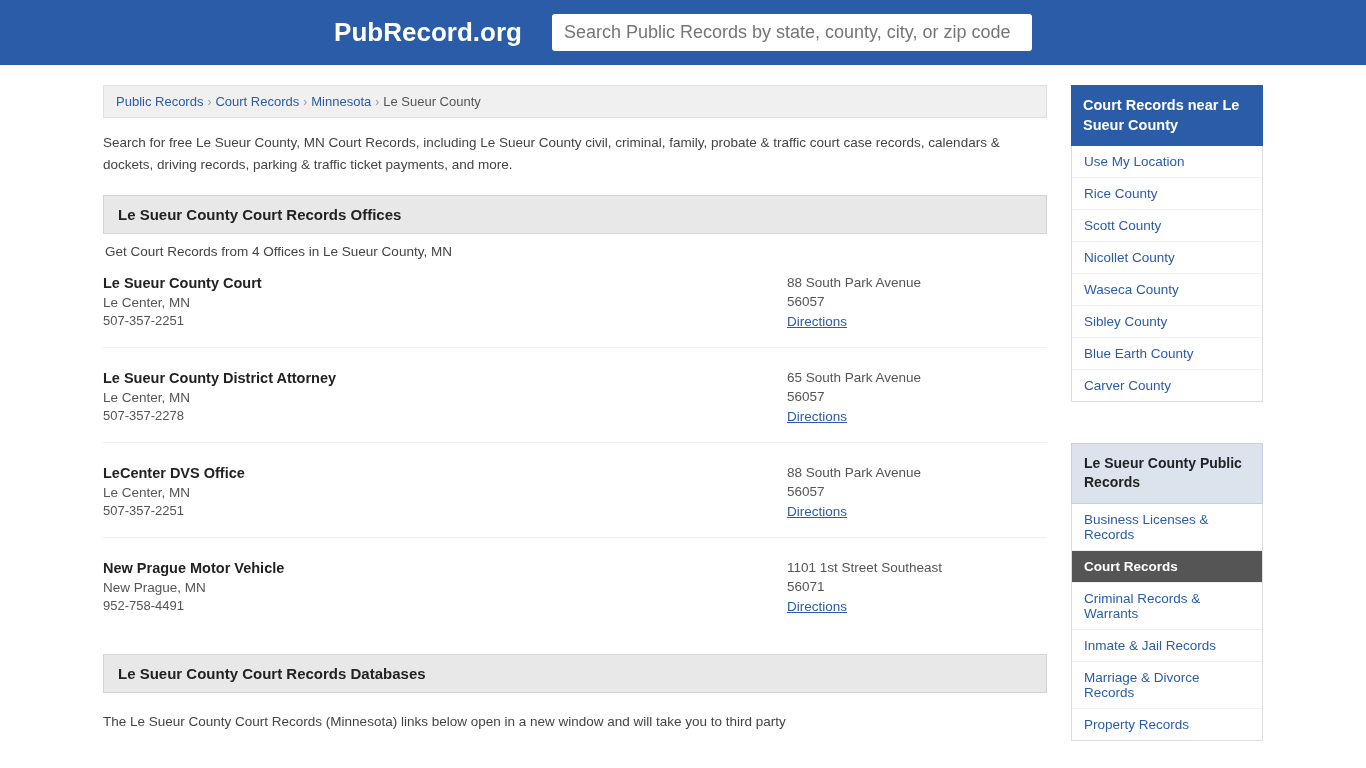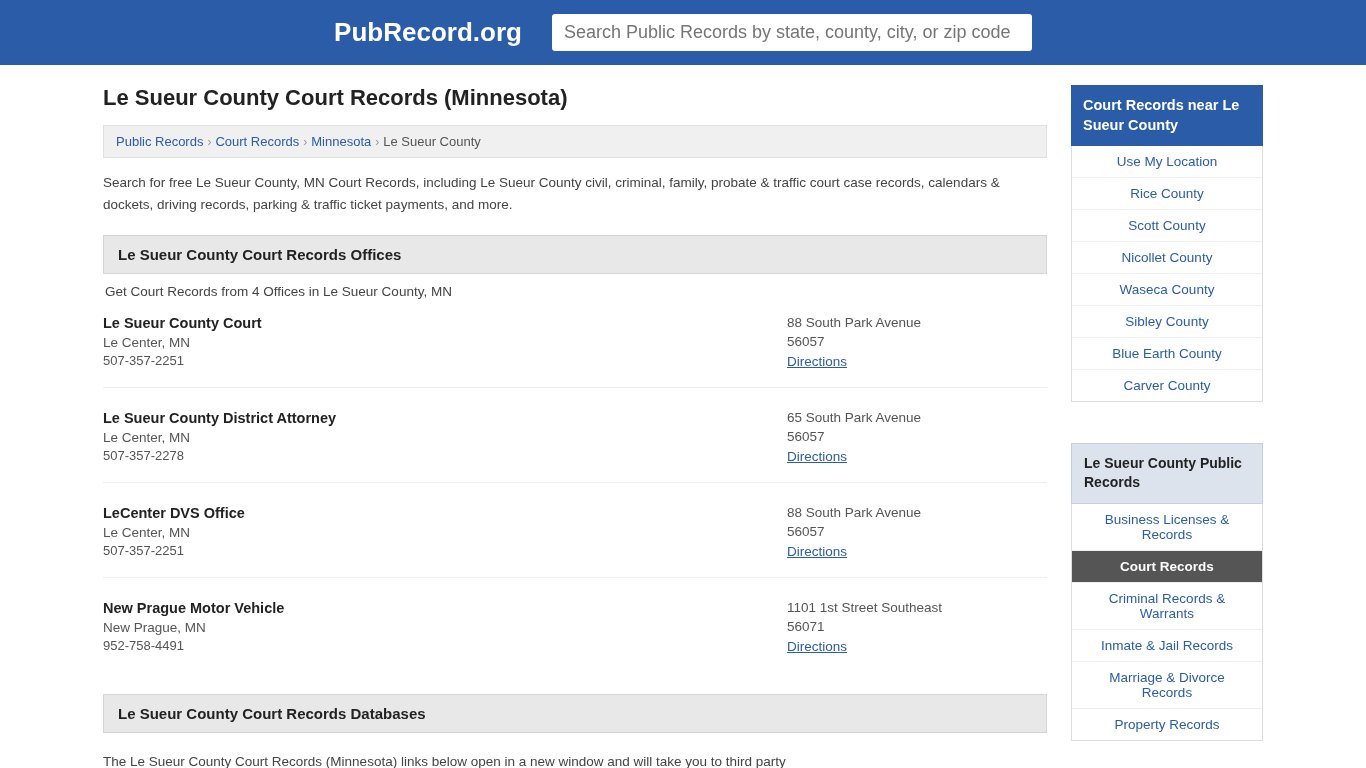--- a/index.html
+++ b/index.html
@@ -162,21 +162,20 @@
     }
 
     .sidebar-list {
       list-style: none;
       border: 1px solid #ddd;
       border-top: none;
       margin-bottom: 20px;
     }
     .sidebar-list li {
       border-bottom: 1px solid #eee;
-      text-align: center;
     }
     .sidebar-list li:last-child {
       border-bottom: none;
     }
     .sidebar-list li a {
       display: block;
       padding: 8px 12px;
       color: #2a5ca8;
       text-decoration: none;
       font-size: 13.5px;
@@ -217,21 +216,20 @@
 
 <header class="header">
   <div class="header-logo">PubRecord.org</div>
   <input class="header-search" type="text" placeholder="Search Public Records by state, county, city, or zip code" style="">
 </header>
 
 <div class="main-container">
 
   <div class="content">
 
-    <h1 class="page-title">Le Sueur County Court Records (Minnesota)</h1>
 
     <nav class="breadcrumb">
       <a href="#">Public Records</a>
       <span class="breadcrumb-sep">›</span>
       <a href="#">Court Records</a>
       <span class="breadcrumb-sep">›</span>
       <a href="#">Minnesota</a>
       <span class="breadcrumb-sep">›</span>
       <span>Le Sueur County</span>
     </nav>

